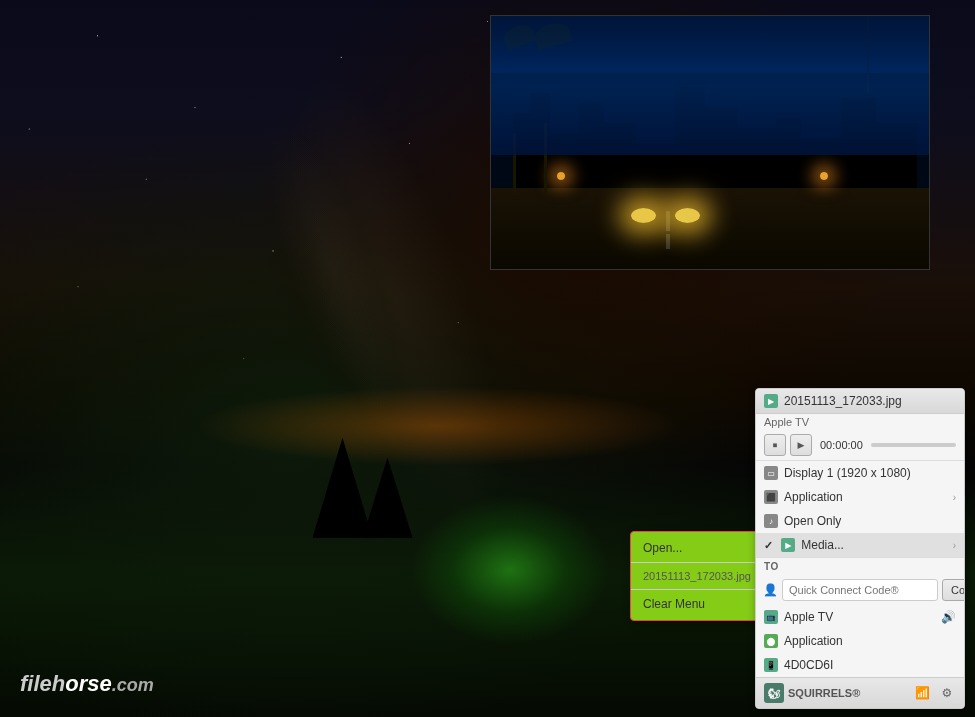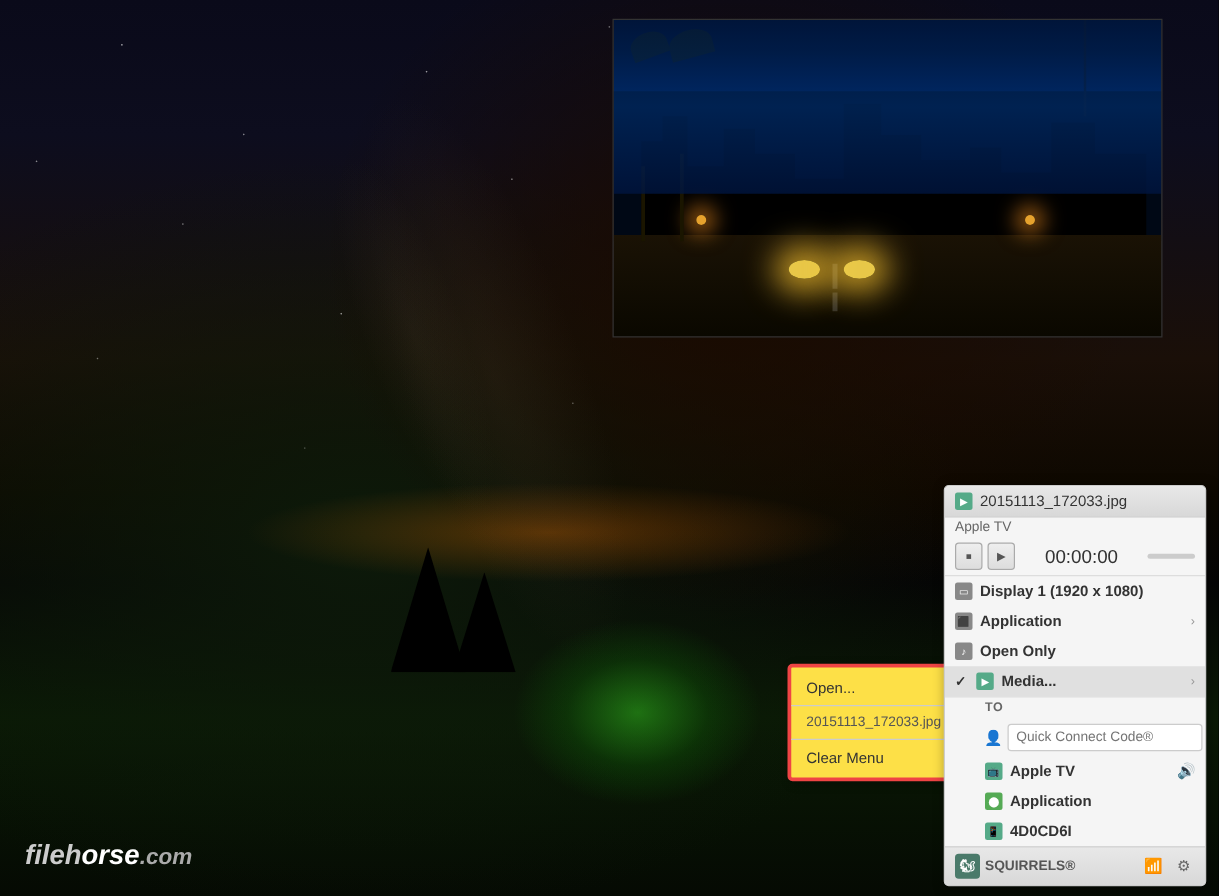--- a/index.html
+++ b/index.html
@@ -148,22 +148,22 @@
       right: 0;
       height: 120px;
       background: #000815;
     }
 
     
     #context-menu {
       position: absolute;
       top: 531px;
       left: 630px;
-      background: #fde047;
-      border: 3px solid #ef4444;
+      background: #84cc16;
+      border: 1px solid #ef4444;
       border-radius: 4px;
       width: 130px;
       box-shadow: 2px 2px 8px rgba(0,0,0,0.3);
       padding: 4px 0;
     }
     .ctx-item {
       padding: 5px 12px;
       font-size: 12px;
       color: #333;
       cursor: pointer;
@@ -226,23 +226,23 @@
       background: linear-gradient(180deg, #eee, #ddd);
       border-radius: 3px;
       display: flex;
       align-items: center;
       justify-content: center;
       cursor: pointer;
       font-size: 9px;
       color: #555;
     }
     #time-display {
-      font-size: 15px;
+      font-size: 11px;
       color: #333;
-      margin: 0 20px;
+      margin: 0 4px;
     }
     #progress-bar {
       flex: 1;
       height: 4px;
       background: #ccc;
       border-radius: 2px;
     }
     #progress-fill {
       height: 100%;
       width: 0%;
@@ -282,36 +282,35 @@
       font-size: 8px;
     }
     .icon-monitor { background: #888; color: white; }
     .icon-app { background: #888; color: white; }
     .icon-audio { background: #888; color: white; }
     .icon-media { background: #5a8; color: white; }
     .icon-apple-tv { background: #5a8; color: white; }
     .icon-chromecast { background: #5a5; color: white; }
     .icon-device { background: #5a8; color: white; }
 
-    .item-label { flex: 1; font-weight: bold; }
+    .item-label { flex: 1; }
     .item-arrow {
       color: #999;
       font-size: 10px;
     }
     .item-check {
       color: #333;
       font-weight: bold;
       font-size: 11px;
       margin-right: 2px;
     }
 
     
     #to-section {
       border-top: 1px solid #ddd;
-      padding-left: 24px;
     }
 
     
     #quick-connect {
       display: flex;
       align-items: center;
       padding: 4px 8px;
       gap: 4px;
     }
     #connect-input {

